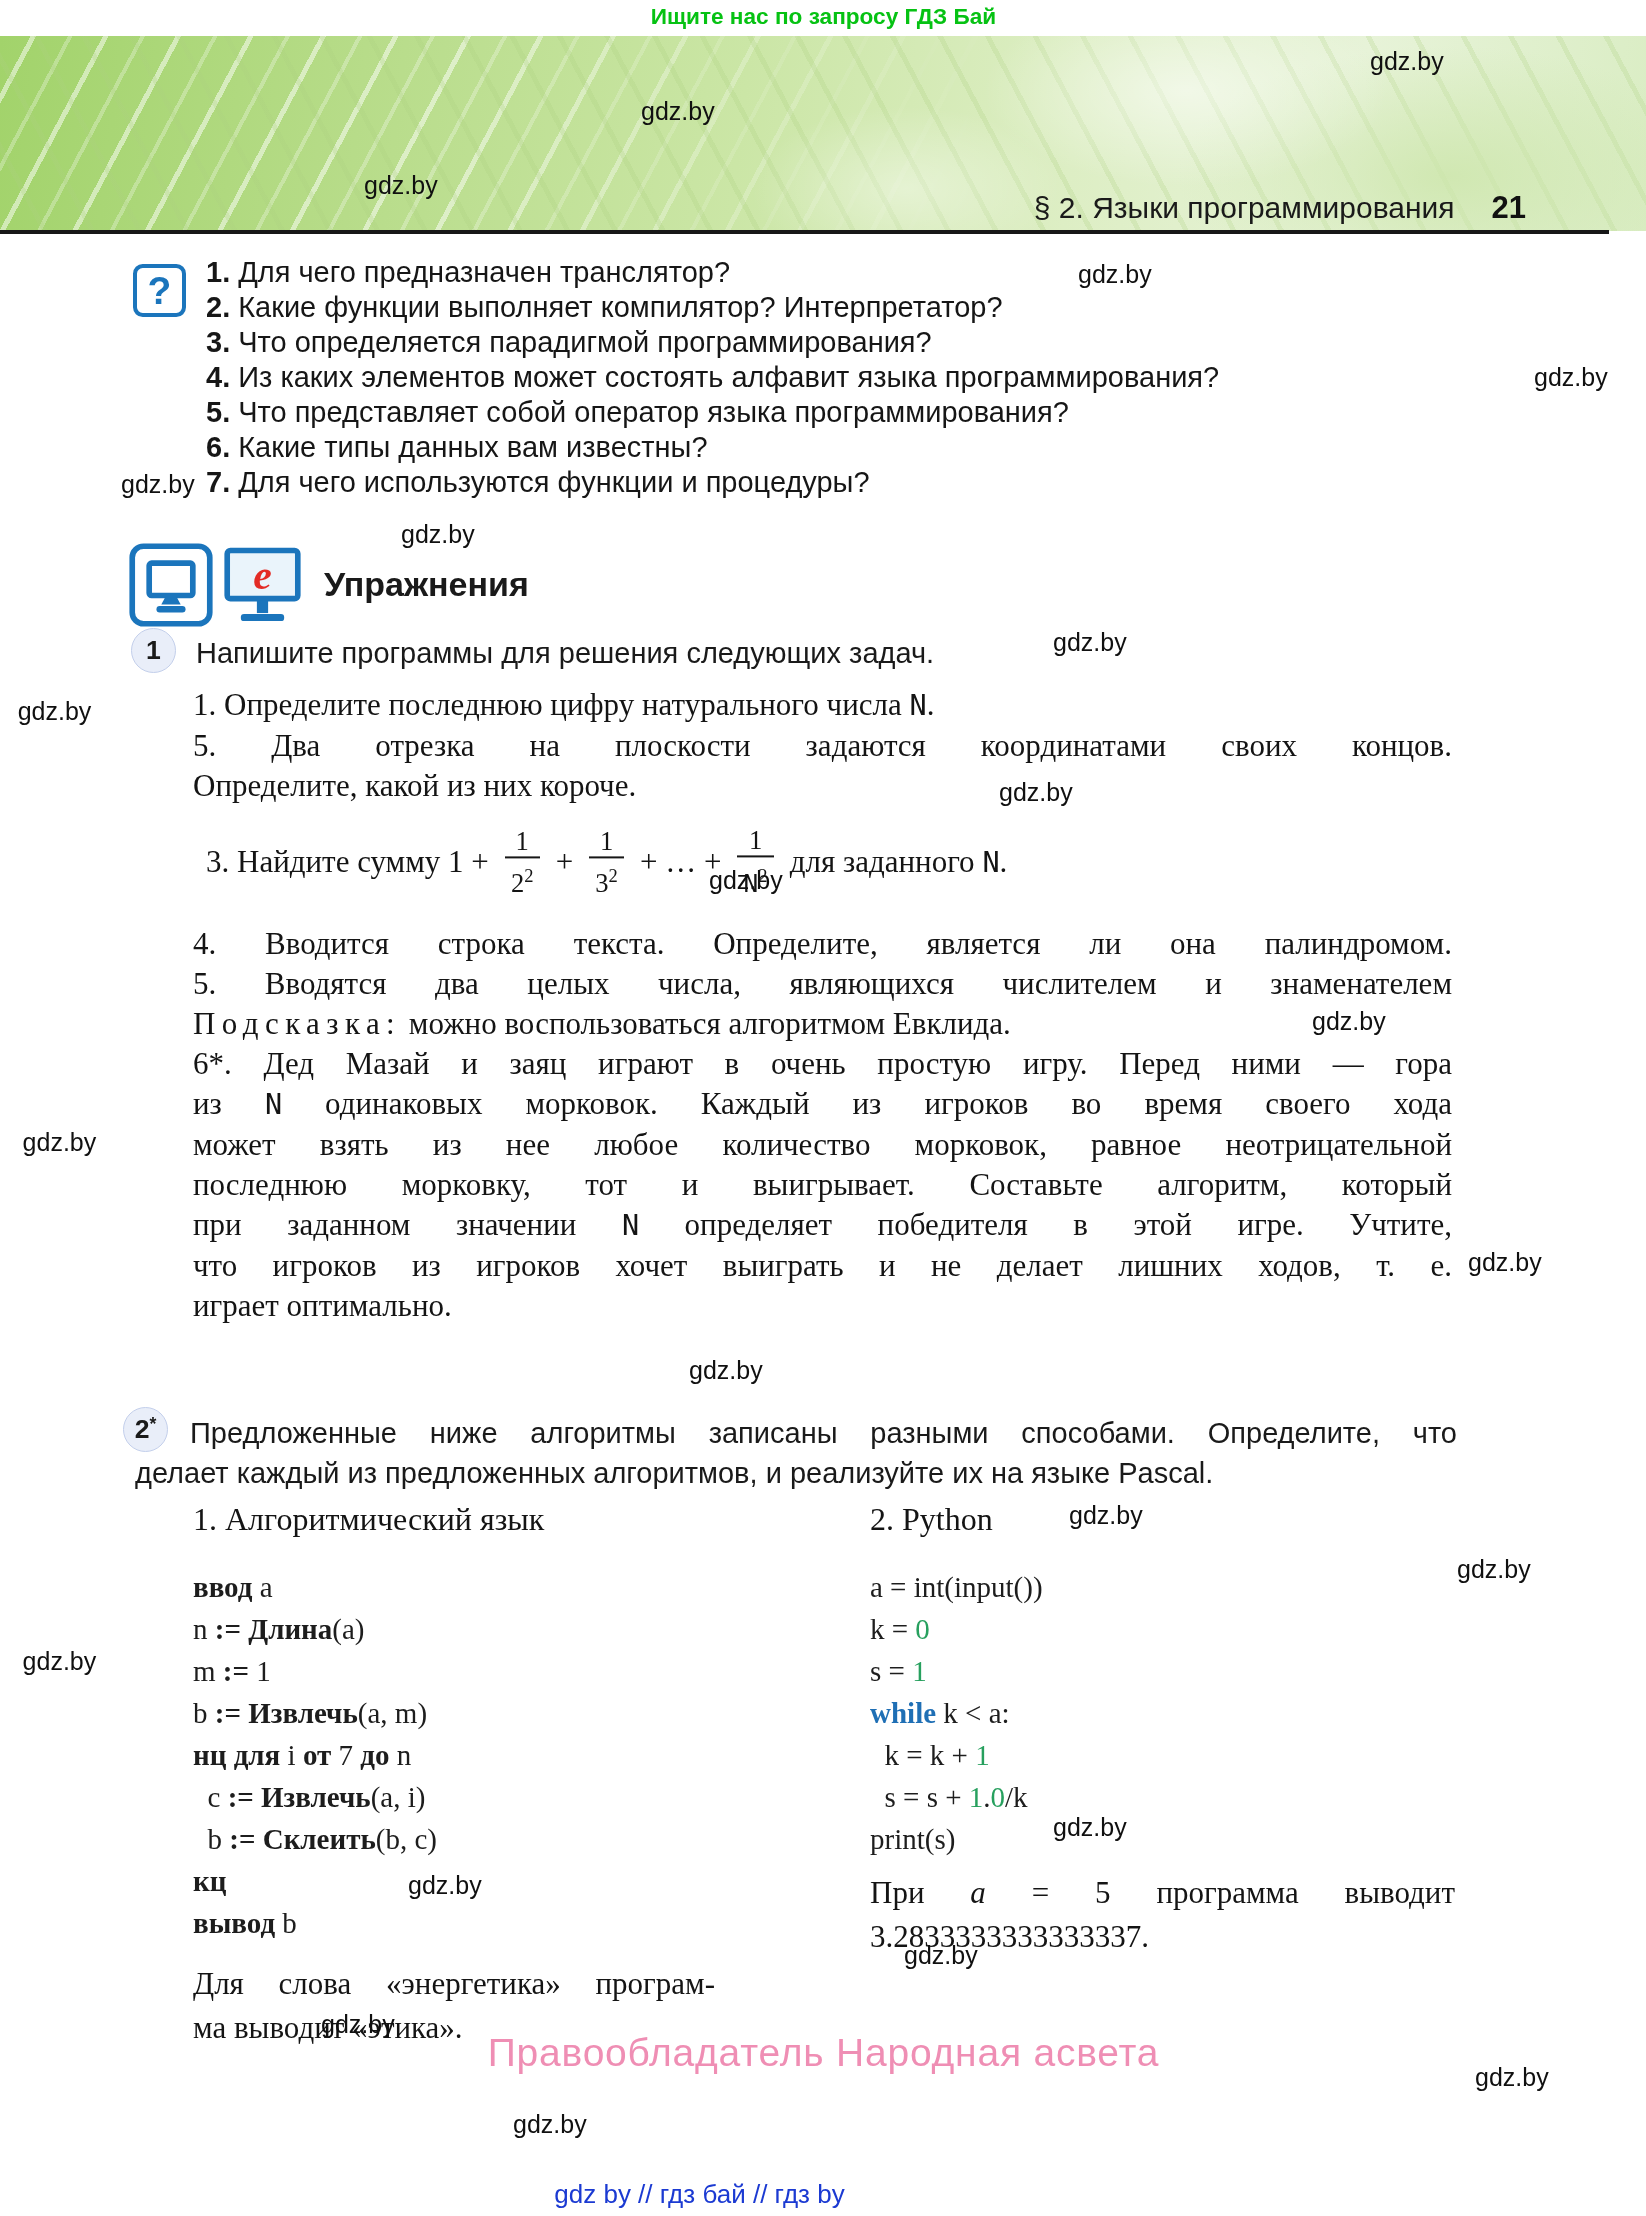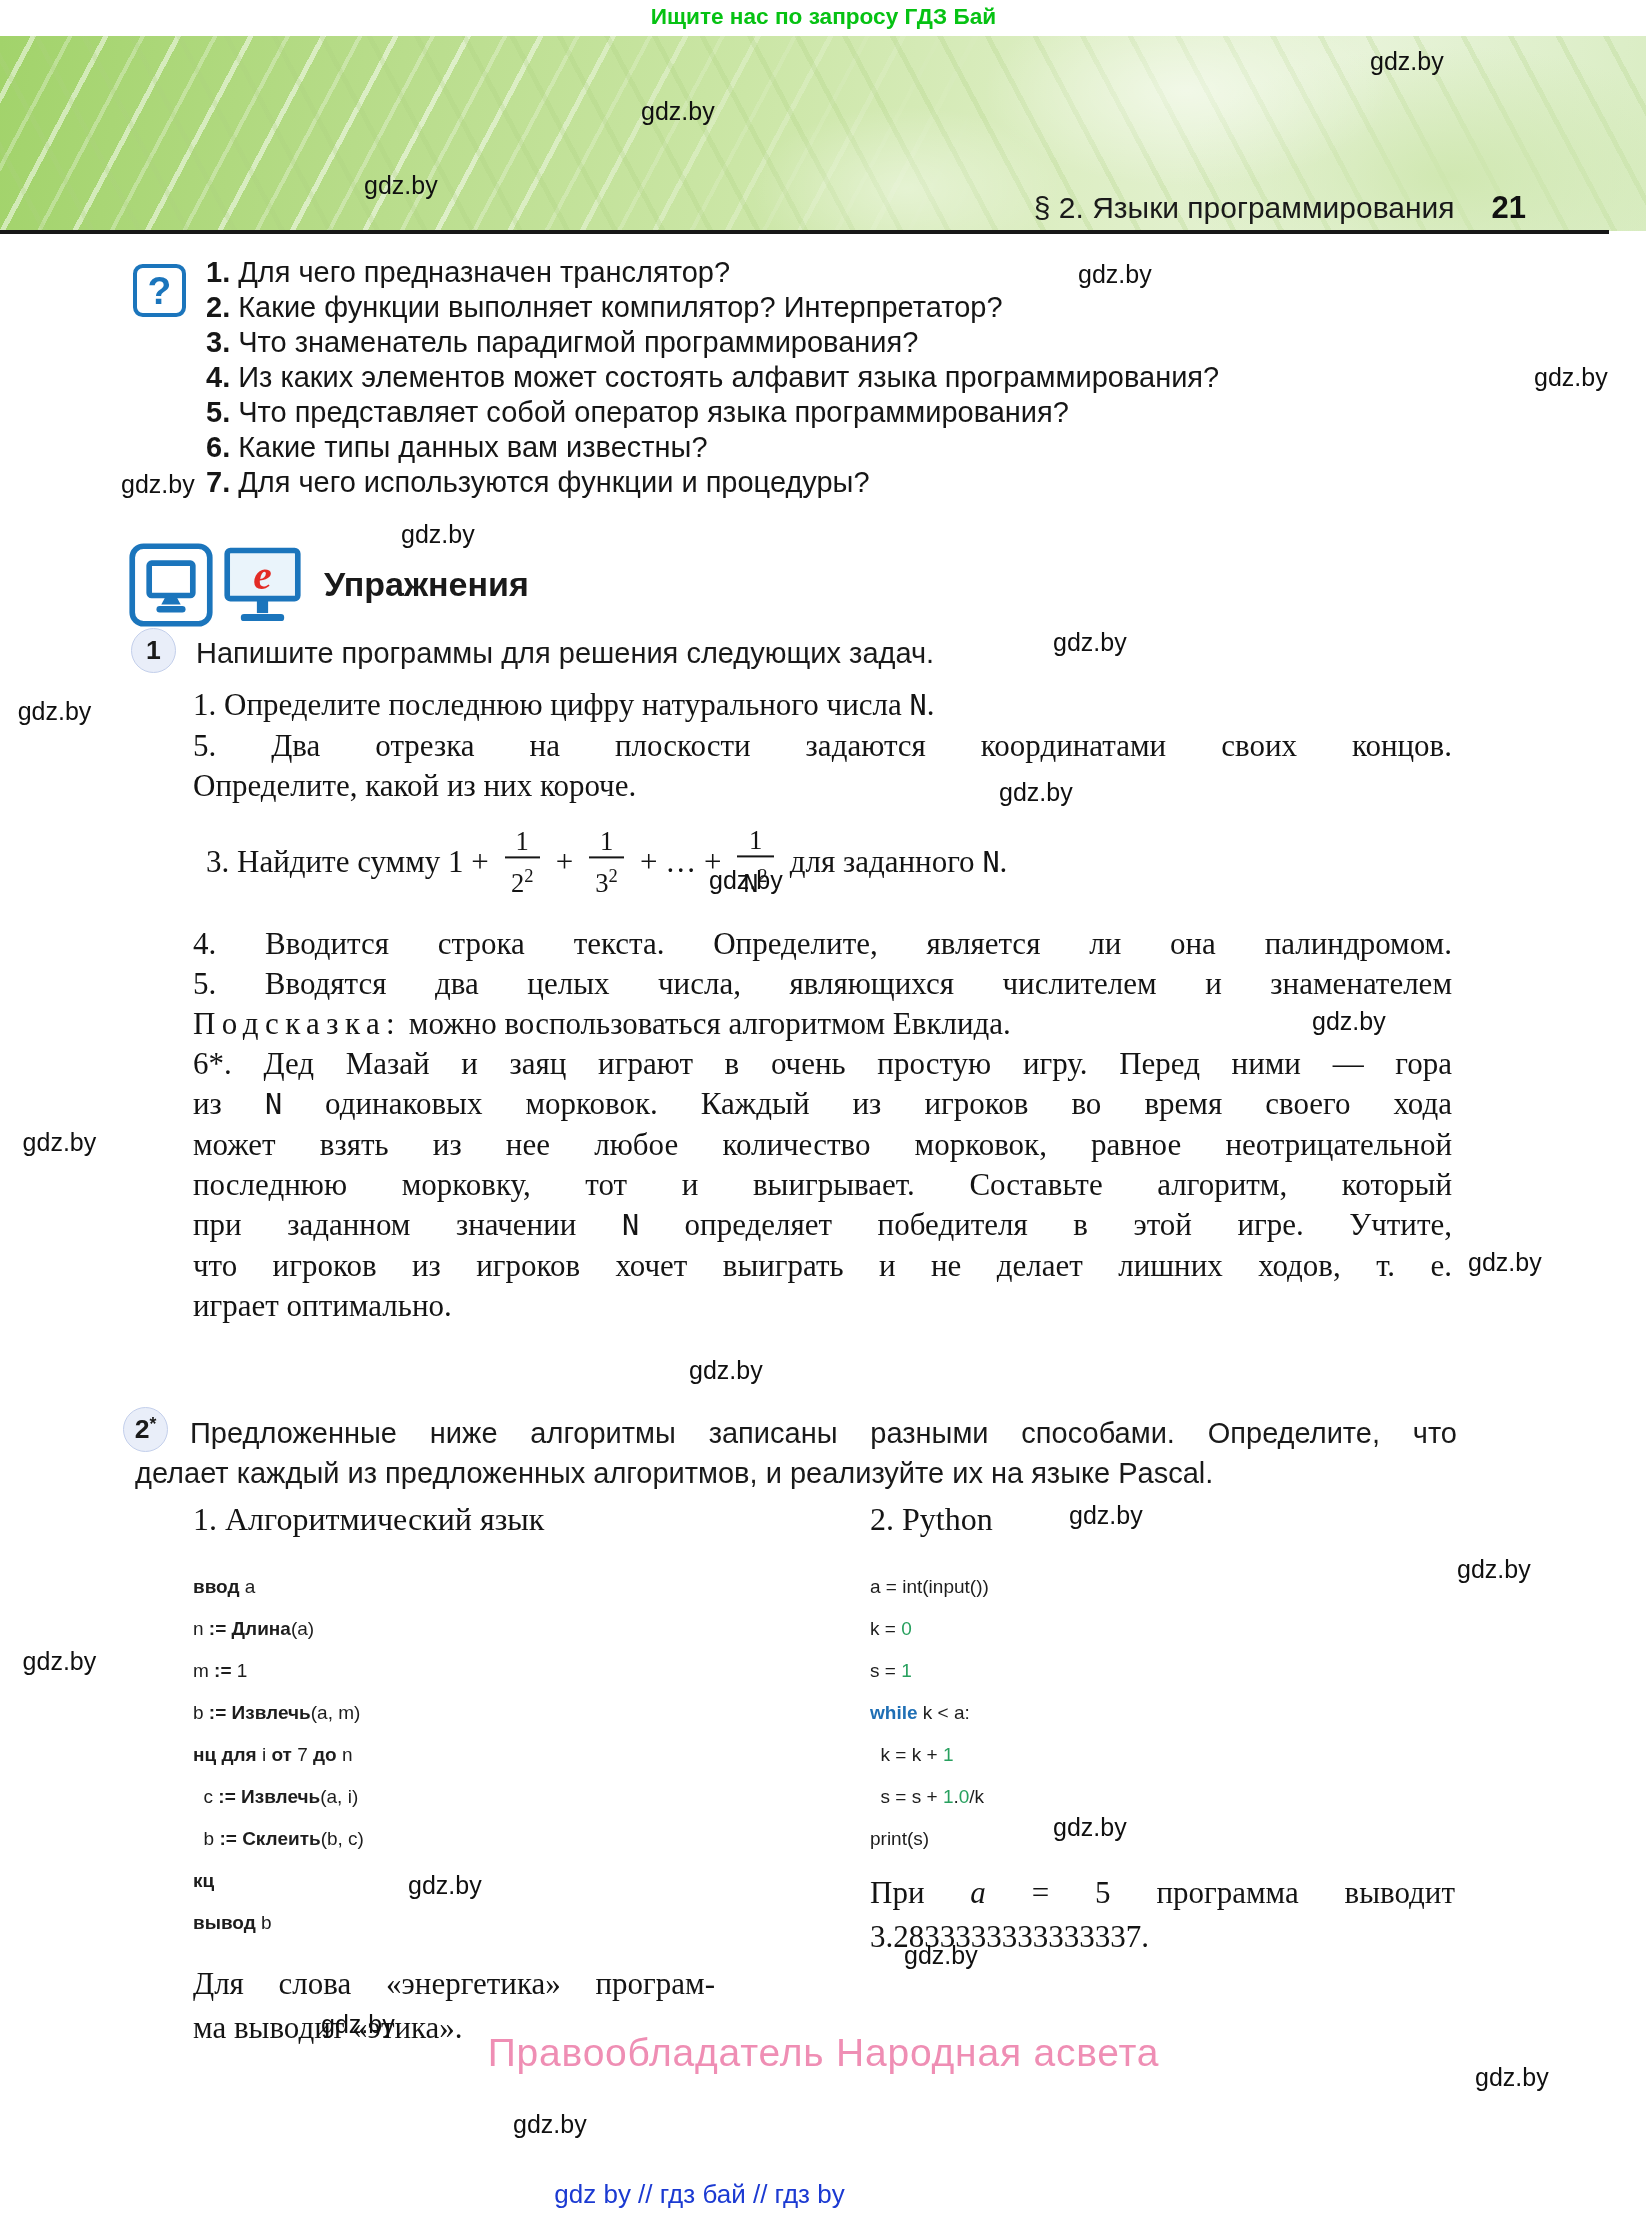--- a/index.html
+++ b/index.html
@@ -62,21 +62,21 @@
   .formula{height:118px;display:flex;align-items:center;margin-left:13px;}
   .frac{display:inline-block;vertical-align:middle;text-align:center;margin:0 8px;transform:translateY(-1.6px);}
   .frac .fn{display:block;font-size:26.6px;line-height:29px;padding:0 6.4px;}
   .frac .fd{display:block;font-size:26.6px;line-height:32px;border-top:2.4px solid #161616;padding:2.4px 6.4px 0;}
   .frac sup{font-size:18.5px;}
   
   .col{position:absolute;top:1501px;}
   #col-algo{left:193px;width:645px;}
   #col-py{left:870px;width:613px;}
   .col .heading{font-family:"Liberation Serif",serif;font-size:32px;color:#141414;margin:0 0 17.7px 0;}
-  .code{font-family:Liberation Sans, sans-serif;font-size:19px;color:#1d1d1d;margin-top:28px;}
+  .code{font-family:Liberation Serif, serif;font-size:29px;color:#1d1d1d;margin-top:28px;}
   .code .tline{white-space:pre;min-height:42px;line-height:42px;}
   .b{font-weight:bold;}
   .g{color:#27a05e;}
   .kw{color:#1f6fb5;font-weight:bold;}
   .caption{font-family:"Liberation Serif",serif;font-size:31px;line-height:44px;color:#141414;margin-top:17.7px;}
   #cap-algo{width:522px;}
   #cap-py{width:585px;margin-top:11.3px;}
   
   .pink{position:absolute;top:2031px;left:0;width:1647px;text-align:center;
     font-size:39px;color:#ef8eb4;letter-spacing:0.8px;}
@@ -118,21 +118,21 @@
     <span class="wm" style="left: 904px; top: 1941px;">gdz.by</span>
     <span class="wm" style="left: 321px; top: 2010px;">gdz.by</span>
     <span class="wm" style="left: 1475px; top: 2063px;">gdz.by</span>
     <span class="wm" style="left: 513px; top: 2110px;">gdz.by</span>
   </div>
 
 <div class="qicon">?</div>
 <div class="qlist">
     <div class="qrow"><span class="qnum">1.</span><span>Для чего предназначен транслятор?</span></div>
     <div class="qrow"><span class="qnum">2.</span><span>Какие функции выполняет компилятор? Интерпретатор?</span></div>
-    <div class="qrow"><span class="qnum">3.</span><span>Что знаменатель парадигмой программирования?</span></div>
+    <div class="qrow"><span class="qnum">3.</span><span>Что определяется парадигмой программирования?</span></div>
     <div class="qrow"><span class="qnum">4.</span><span>Из каких элементов может состоять алфавит языка программирования?</span></div>
     <div class="qrow"><span class="qnum">5.</span><span>Что представляет собой оператор языка программирования?</span></div>
     <div class="qrow"><span class="qnum">6.</span><span>Какие типы данных вам известны?</span></div>
     <div class="qrow"><span class="qnum">7.</span><span>Для чего используются функции и процедуры?</span></div>
   </div>
 
 <div class="exh">
   <span>
     <svg width="84" height="84" viewBox="0 0 104 104">
       <rect x="4" y="4" width="96" height="96" rx="14" fill="none" stroke="#1b75bc" stroke-width="7"></rect>

